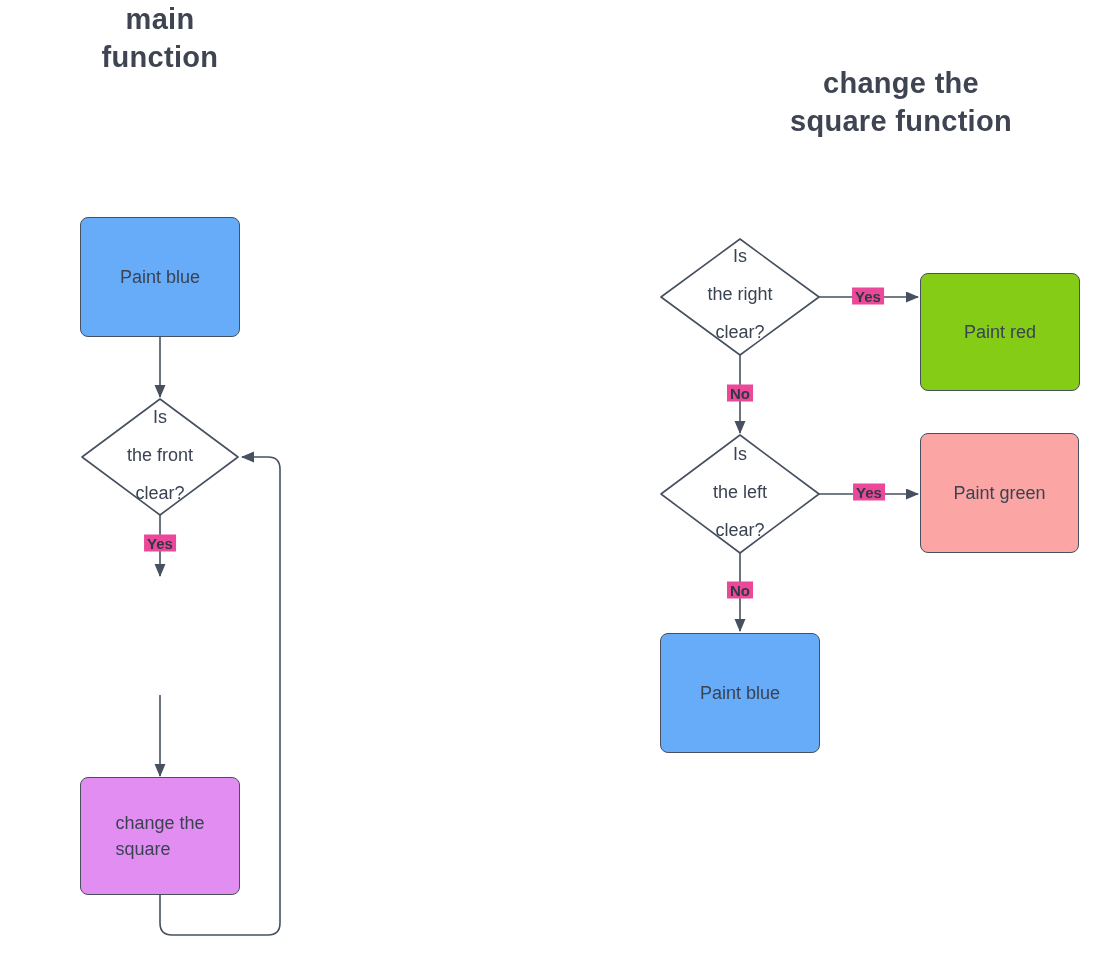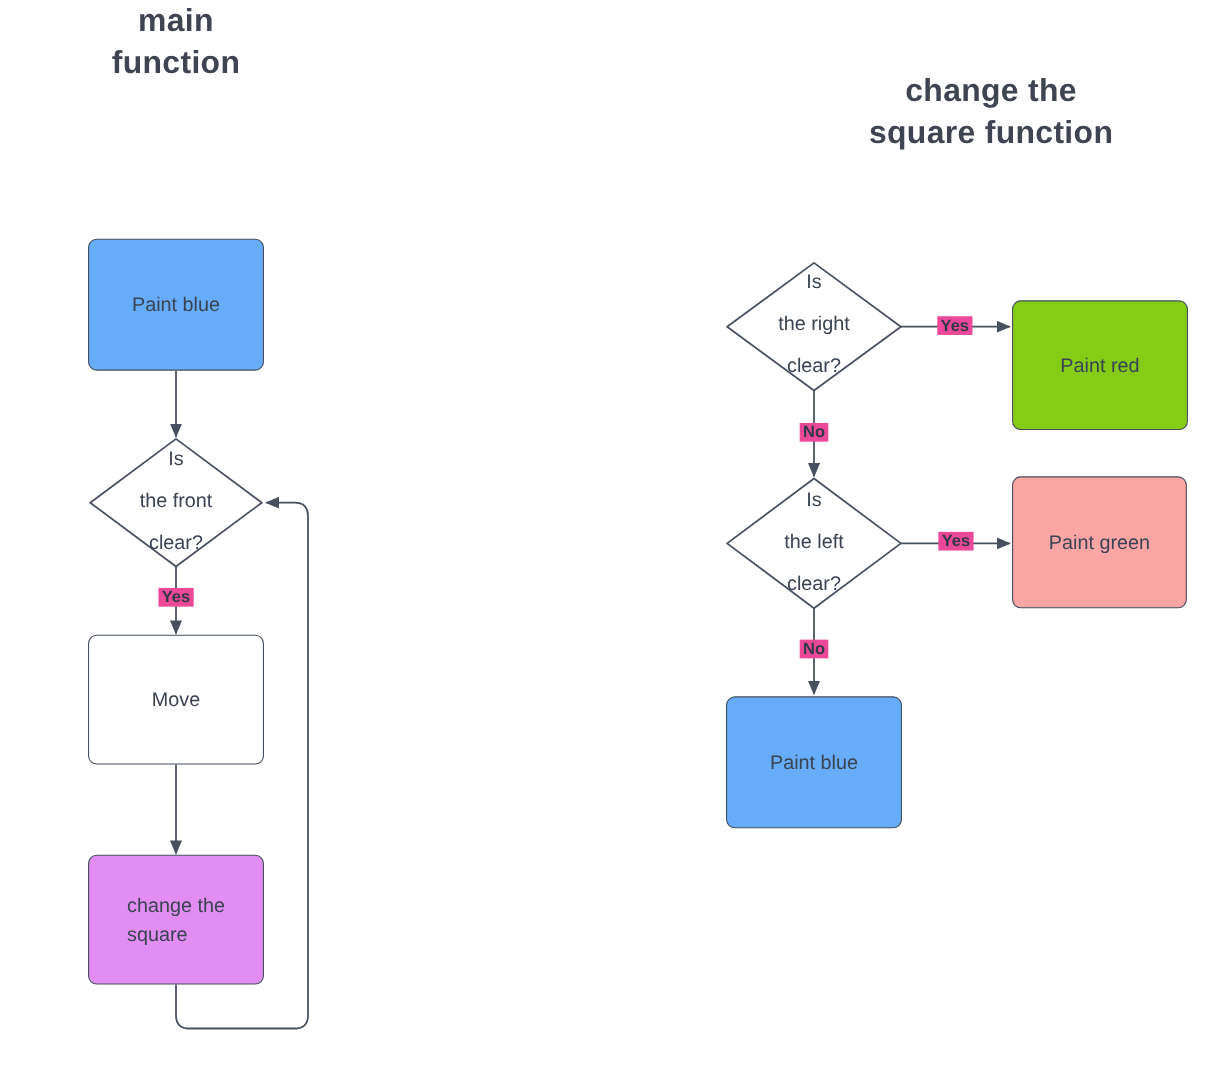--- a/index.html
+++ b/index.html
@@ -63,21 +63,20 @@
 function</div>
   <div class="chart-title" style="left:721px; top:64px; width:360px;">change the
 square function</div>
 
   <div class="box" style="left: 80px; top: 217px; width: 160px; height: 120px; background-color: rgb(103, 172, 248);">Paint blue</div>
 
   <div class="diamond-label" style="left:160px; top:455px;">Is
 the front
 clear?</div>
 
-  <div class="box" style="left: 80px; top: 577px; width: 160px; height: 118px; background-color: rgb(255, 255, 255);">Move</div>
 
   <div class="box" style="left: 80px; top: 777px; width: 160px; height: 118px; background-color: rgb(226, 141, 242);">change the
 square</div>
 
   <div class="diamond-label" style="left:740px; top:294px;">Is
 the right
 clear?</div>
 
   <div class="box" style="left: 920px; top: 237px; width: 160px; height: 118px; background-color: #84cc16; margin-top: 36px;">Paint red</div>
 

